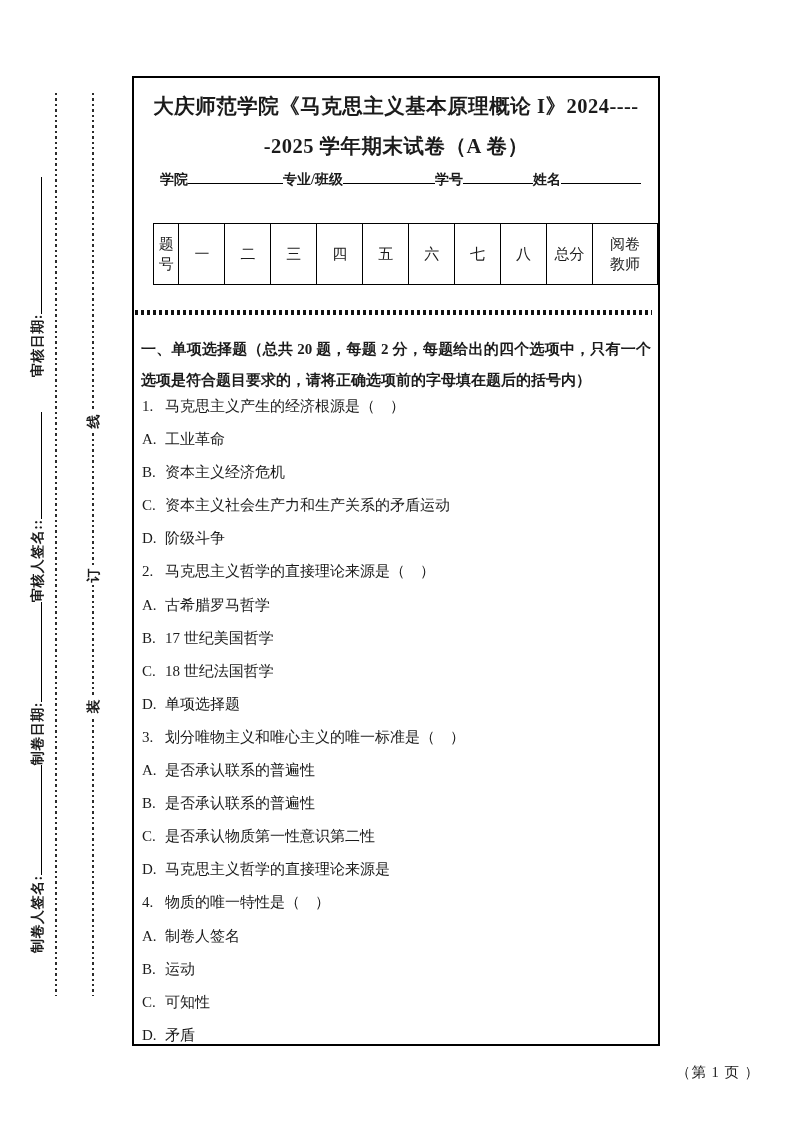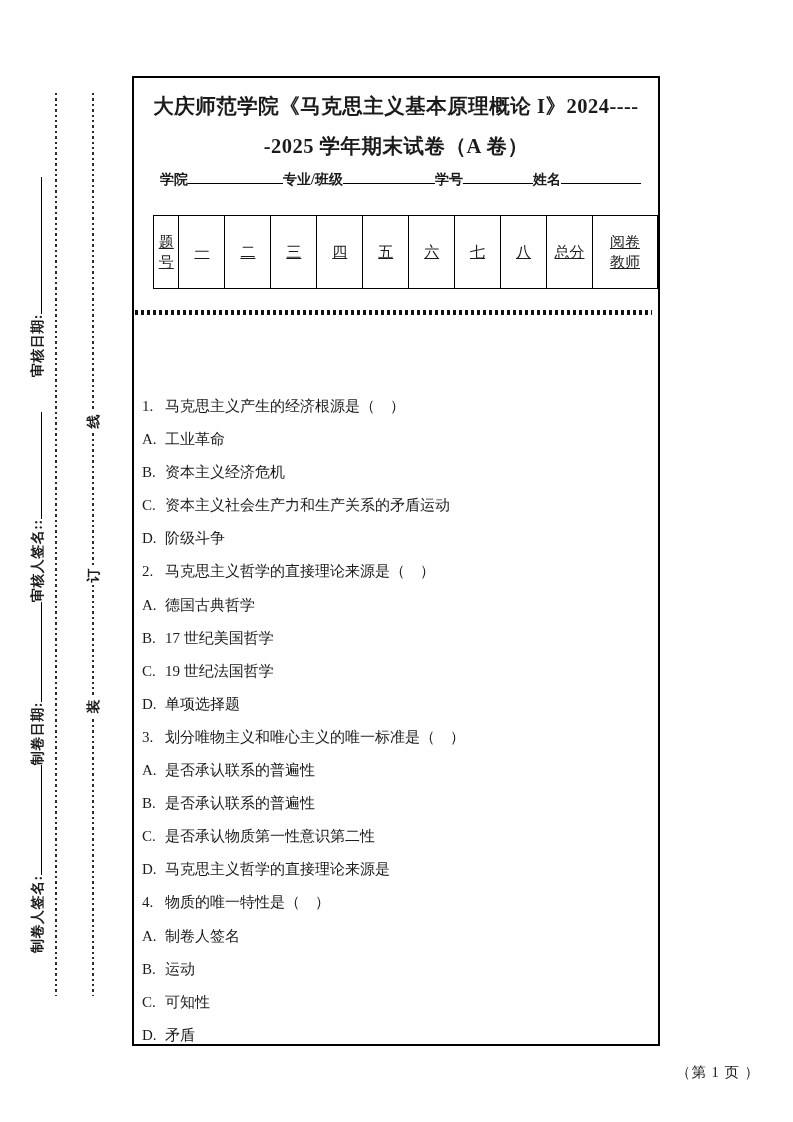--- a/index.html
+++ b/index.html
@@ -35,31 +35,31 @@
   }
   .title{
     position:absolute;top:8px;left:0;right:0;padding:0 14px;
     text-align:center;font-size:20.5px;font-weight:bold;line-height:40px;
     letter-spacing:.5px;
   }
   .fields{position:absolute;top:92px;left:26px;font-size:14px;white-space:nowrap;}
   .f-label{font-weight:bold;text-align:right;}
   .f-blank{display:inline-block;height:13px;border-bottom:1.6px solid #000;}
   table.score{
-    position:absolute;top:137px;left:19px;border-collapse:collapse;
-    table-layout:fixed;font-size:15px;font-weight:normal;text-decoration:underline;
+    position:absolute;top:145px;left:19px;border-collapse:collapse;
+    table-layout:fixed;font-size:15px;font-weight:normal;
   }
   table.score th,table.score td{
     border:1.6px solid #000;text-align:center;vertical-align:middle;
     padding:0;font-weight:normal;
   }
   .r1{height:45px;}
   .r2{height:50px;}
   .w1{width:17px;margin:0 auto;word-break:break-all;line-height:20px;}
-  .w2{width:34px;margin:16px auto;word-break:break-all;line-height:20px;}
+  .w2{width:34px;margin:10px auto;word-break:break-all;line-height:20px;}
   .dot-sep{
     position:absolute;top:232px;left:1px;right:6px;height:4.6px;
     background:repeating-linear-gradient(90deg,#111 0 3.4px,transparent 3.4px 6px);
   }
   .section-head{
     position:absolute;top:256px;left:7px;right:7px;
     font-size:15px;font-weight:bold;line-height:31px;text-align:justify;
   }
   .questions{position:absolute;top:320px;left:8px;right:6px;}
   .q-line{height:33.1px;font-size:15px;line-height:17px;display:flex;}
@@ -113,20 +113,21 @@
           <th>七</th>
           <th>八</th>
           <th>总分</th>
           <th>
             <div class="w2">阅卷教师</div>
           </th>
         </tr>
     </tbody>
   </table>
   <div class="dot-sep"></div>
+  <div class="section-head">一、单项选择题（总共 20 题，每题 2 分，每题给出的四个选项中，只有一个选项是符合题目要求的，请将正确选项前的字母填在题后的括号内）</div>
   <div class="questions" id="questions">
       <div class="q-line">
         <span class="q-num">1.</span>
         <span class="q-text">马克思主义产生的经济根源是（　）</span>
       </div>
       <div class="q-line">
         <span class="q-num">A.</span>
         <span class="q-text">工业革命</span>
       </div>
       <div class="q-line">
@@ -140,29 +141,29 @@
       <div class="q-line">
         <span class="q-num">D.</span>
         <span class="q-text">阶级斗争</span>
       </div>
       <div class="q-line">
         <span class="q-num">2.</span>
         <span class="q-text">马克思主义哲学的直接理论来源是（　）</span>
       </div>
       <div class="q-line">
         <span class="q-num">A.</span>
-        <span class="q-text">德国古典哲学</span>
+        <span class="q-text">古希腊罗马哲学</span>
       </div>
       <div class="q-line">
         <span class="q-num">B.</span>
         <span class="q-text">17 世纪美国哲学</span>
       </div>
       <div class="q-line">
         <span class="q-num">C.</span>
-        <span class="q-text">19 世纪法国哲学</span>
+        <span class="q-text">18 世纪法国哲学</span>
       </div>
       <div class="q-line">
         <span class="q-num">D.</span>
         <span class="q-text">单项选择题</span>
       </div>
       <div class="q-line">
         <span class="q-num">3.</span>
         <span class="q-text">划分唯物主义和唯心主义的唯一标准是（　）</span>
       </div>
       <div class="q-line">

